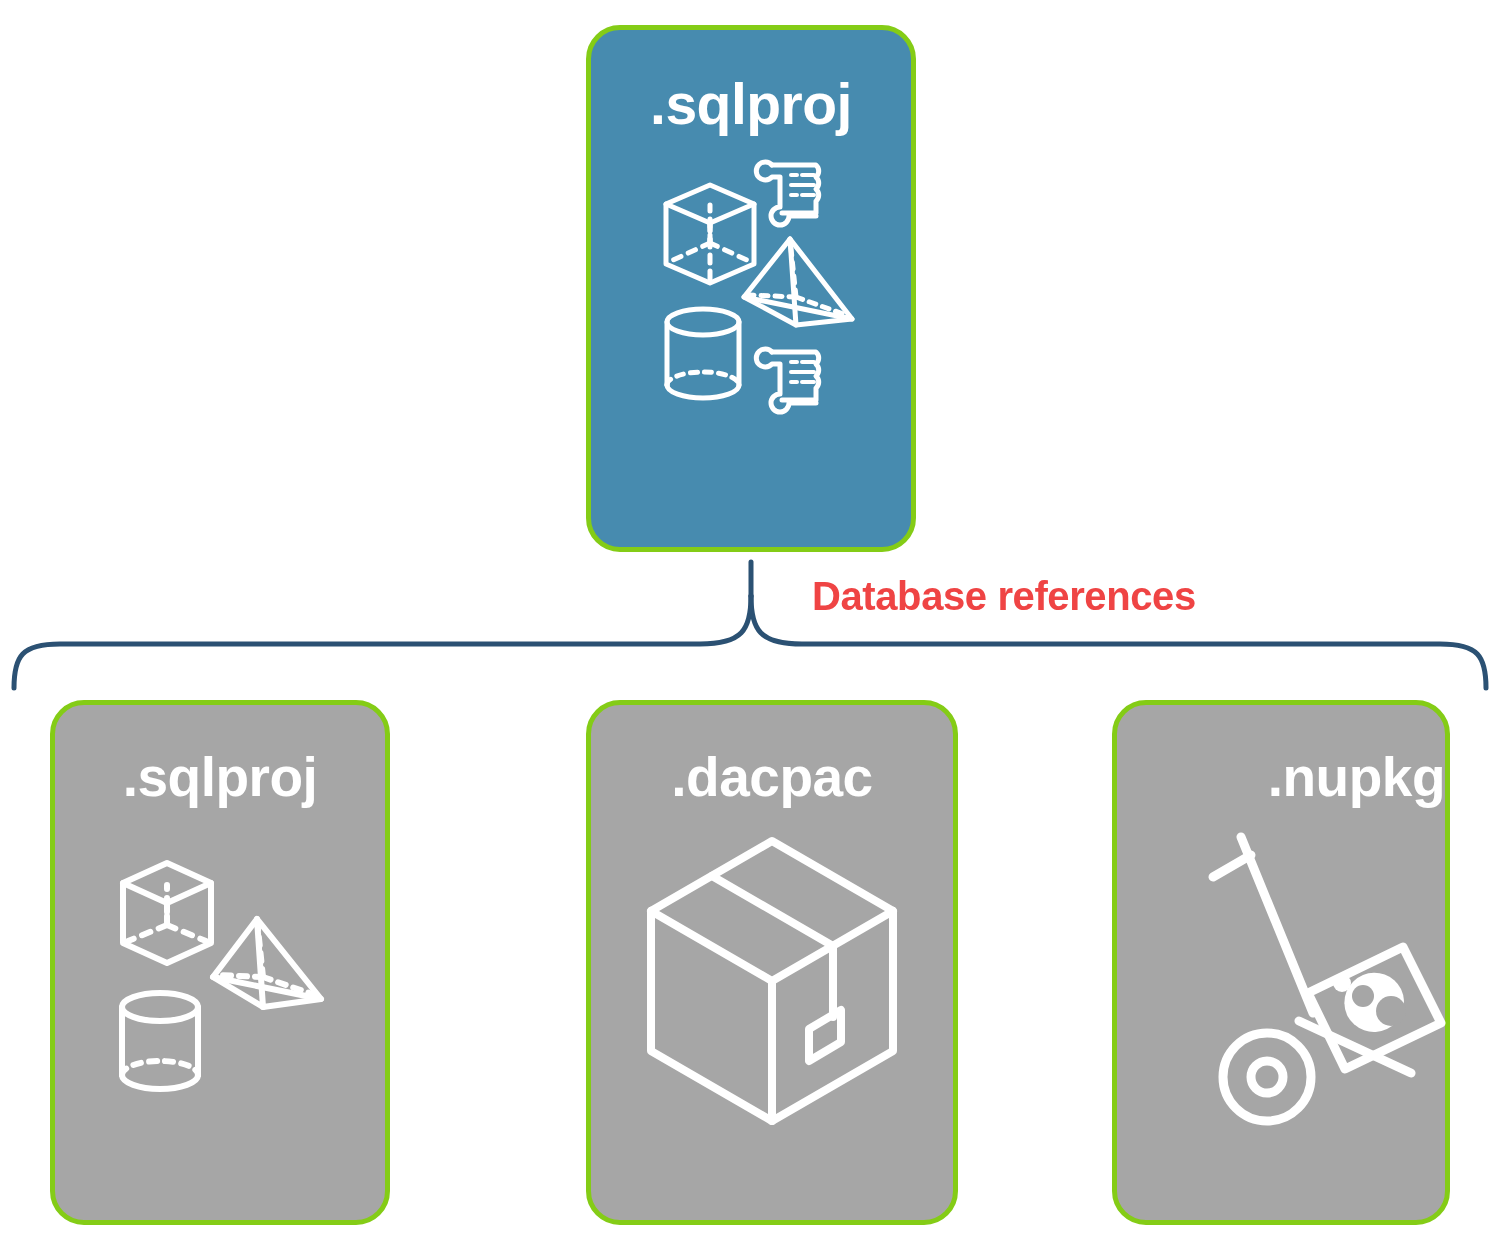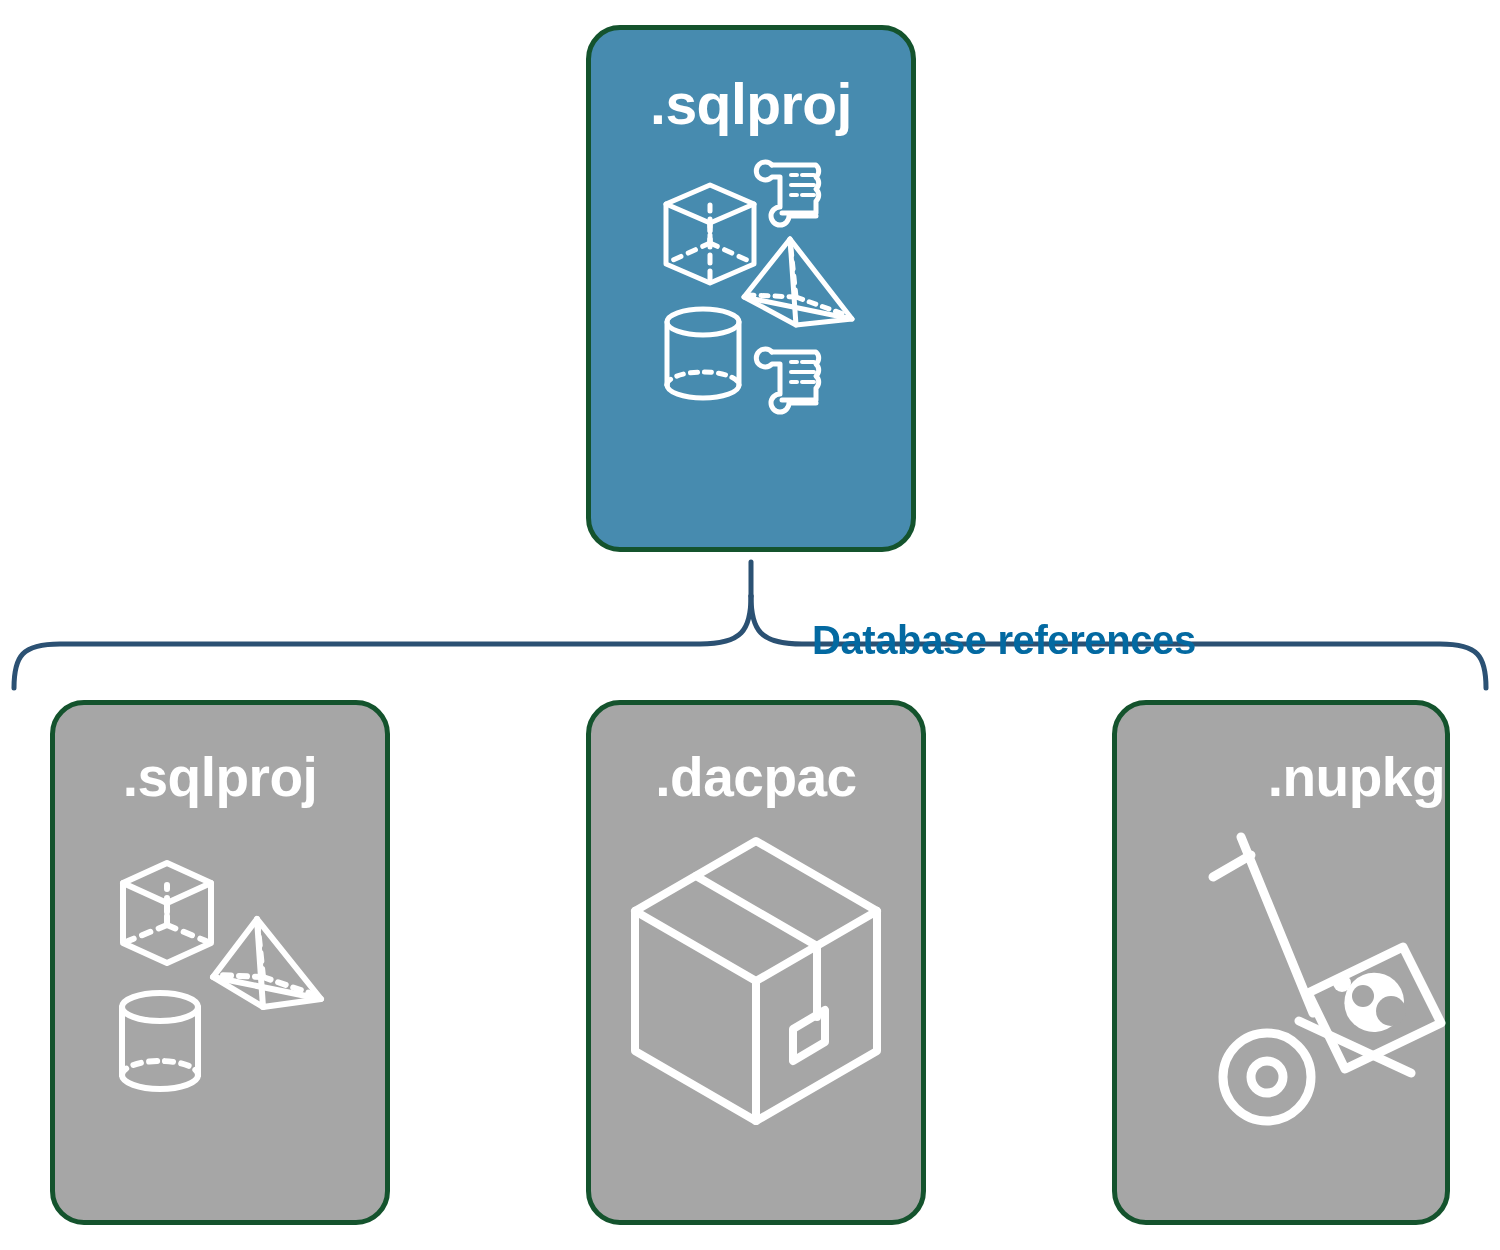--- a/index.html
+++ b/index.html
@@ -18,21 +18,21 @@
   #stage {
     position: absolute;
     left: 0; top: 0;
     width: 1500px;
     height: 1250px;
   }
 
   .card {
     position: absolute;
     box-sizing: border-box;
-    border: 5px solid #14532d;
+    border: 5px solid #84cc16;
     border-radius: 34px;
     display: flex;
     flex-direction: column;
     align-items: center;
   }
 
   .card-blue { background: #478BAF; }
   .card-gray { background: #A6A6A6; }
 
   .card-title {
@@ -63,21 +63,21 @@
 
   #card-sqlproj {
     left: 50px;
     top: 700px;
     width: 340px;
     height: 525px;
   }
   #card-dacpac {
     left: 586px;
     top: 700px;
-    width: 340px;
+    width: 372px;
     height: 525px;
   }
   #card-nupkg {
     left: 1112px;
     top: 700px;
     width: 338px;
     height: 525px;
     align-items: flex-end;
   }
 
@@ -104,25 +104,24 @@
     pointer-events: none;
   }
   #connector svg { display: block; width: 100%; height: 100%; }
 
   #ref-label {
     position: absolute;
     left: 812px;
     top: 574px;
     font-size: 40px;
     font-weight: bold;
-    color: #0369a1;
+    color: #ef4444;
     letter-spacing: -0.4px;
     white-space: nowrap;
     user-select: none;
-    margin-top: 44px;
   }
 </style>
 </head>
 <body>
 
 <div id="stage">
 
   <div class="card card-blue" id="card-top">
     <div class="card-title">.sqlproj</div>
 

